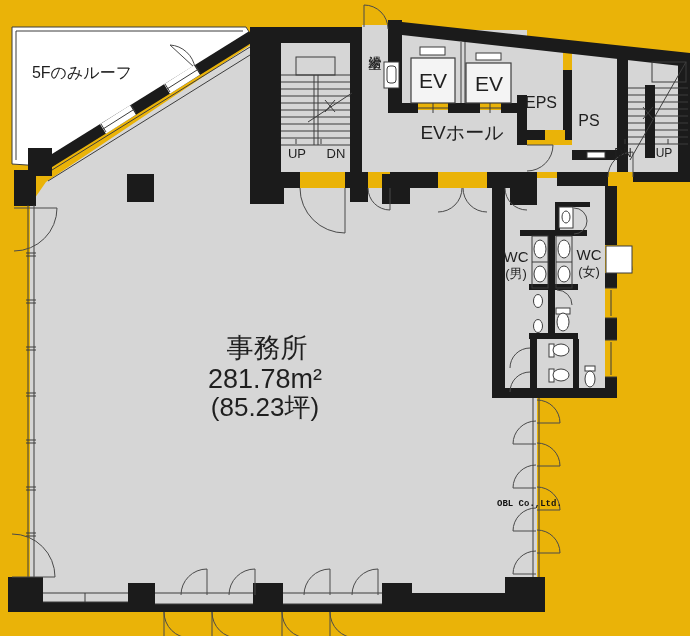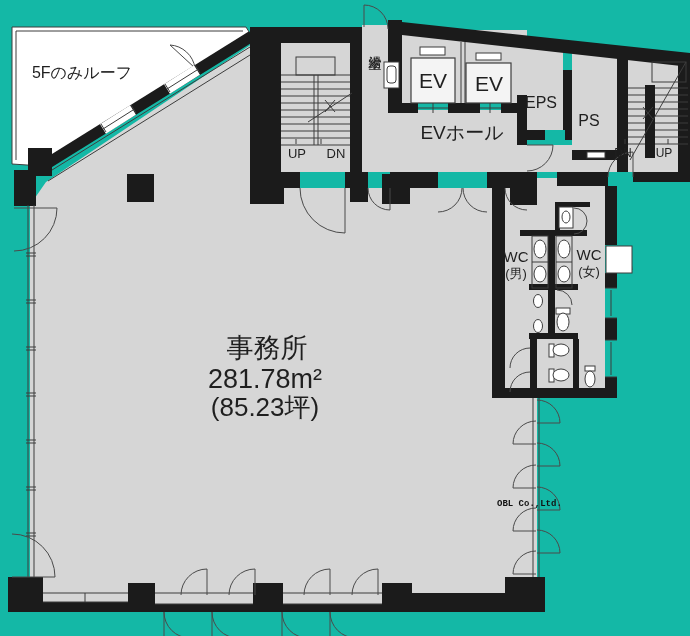--- a/index.html
+++ b/index.html
@@ -1,16 +1,16 @@
 <!DOCTYPE html>
 <html><head>
 <meta charset="utf-8">
 <style>
   html,body{margin:0;padding:0;background:#ffffff;}
-  .stage{position:relative;width:690px;height:636px;background:#14b8a6;overflow:hidden;
+  .stage{position:relative;width:690px;height:636px;background:#eab308;overflow:hidden;
          font-family:"Liberation Sans", sans-serif;text-align:center;}
   svg{display:block;}
   .wall{fill:#1b1b1b;stroke:none;}
   .ln{fill:none;stroke:#3d3d3d;stroke-width:1;}
   .lnthick{fill:none;stroke:#1b1b1b;stroke-width:11;}
   .lngap{fill:none;stroke:#ffffff;stroke-width:11;}
   .arc{fill:none;stroke:#4a4a4a;stroke-width:1;}
   .fx{fill:#ffffff;stroke:#3d3d3d;stroke-width:1;}
   .car{fill:#f4f4f4;stroke:#3d3d3d;stroke-width:1.2;}
   .floor{fill:#d6d6d6;}

